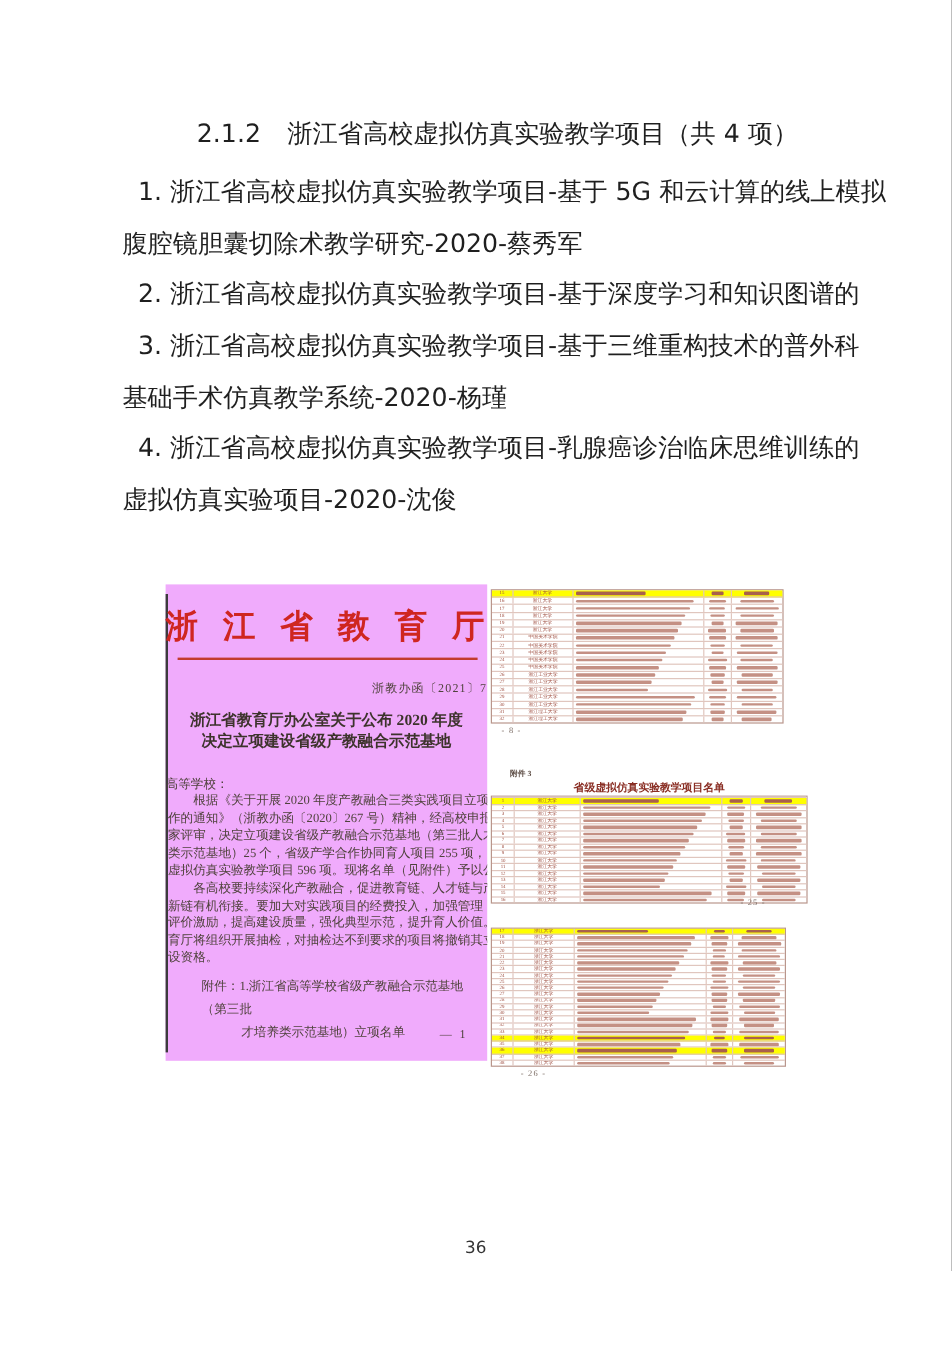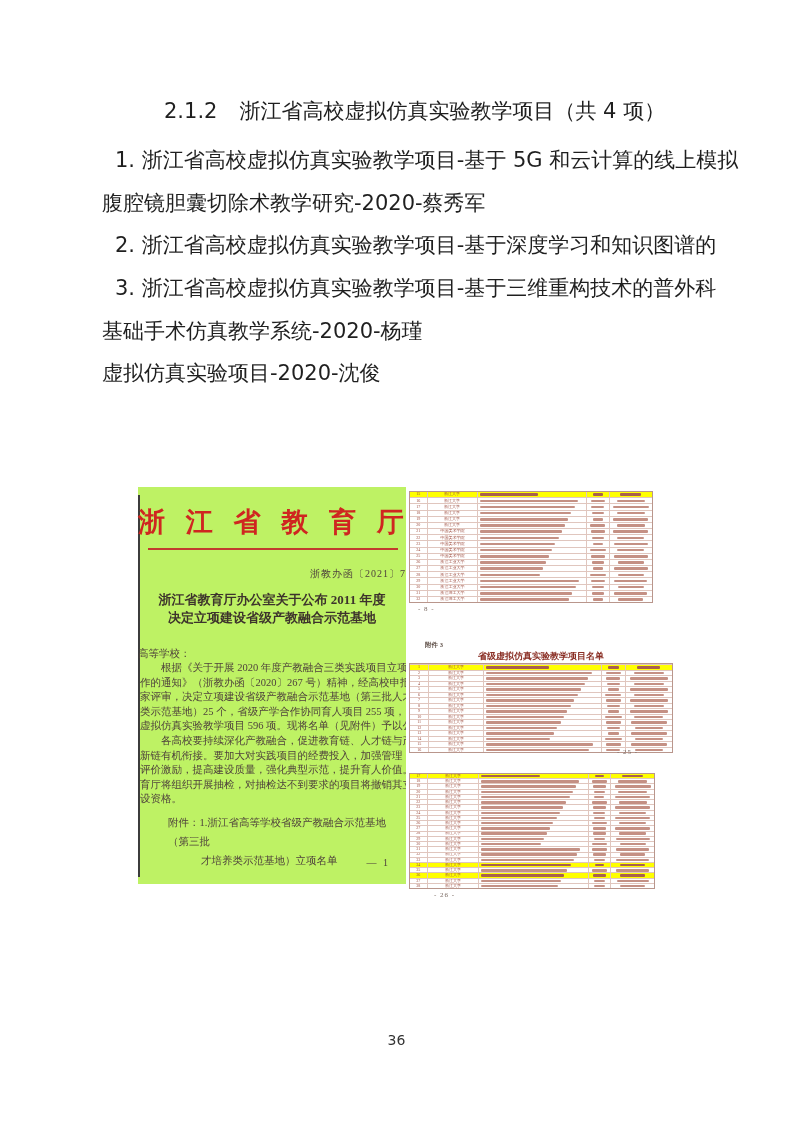--- a/index.html
+++ b/index.html
@@ -7,21 +7,21 @@
         font-family:"DejaVu Sans","Liberation Sans",sans-serif;color:#1f1f1f;overflow:hidden;}
 
   
   .heading{position:absolute;left:164px;top:96px;font-size:21px;line-height:30px;white-space:nowrap;}
   .heading .gap{display:inline-block;width:22px;}
   .items{position:absolute;left:102px;top:139px;width:600px;font-size:21px;}
   .item-line{height:42.7px;line-height:42.7px;white-space:nowrap;overflow:visible;}
   .item-line.first{padding-left:13px;}
 
   
-  .scan-doc{position:absolute;left:138px;top:487px;width:268px;height:397px;background:#bef264;
+  .scan-doc{position:absolute;left:138px;top:487px;width:268px;height:397px;background:#f0abfc;
             font-family:"Liberation Serif","DejaVu Serif",serif;color:#4f423c;}
   .doc-edge{position:absolute;left:0;top:8px;width:2px;height:382px;background:#3c3c3c;}
   .doc-agency{position:absolute;top:17px;left:0;right:0;text-align:center;font-size:27px;
               font-weight:bold;color:#cf2620;letter-spacing:7px;white-space:nowrap;}
   .doc-redline{position:absolute;top:61px;left:10px;right:8px;height:2px;background:#c23b2e;}
   .doc-number{position:absolute;top:80px;right:0;font-size:10px;letter-spacing:1px;}
   .doc-title{position:absolute;top:104px;left:0;right:0;text-align:center;font-weight:bold;
              font-size:13px;line-height:17.5px;color:#3d332c;}
   .doc-salutation{position:absolute;top:160px;left:0;font-size:10.5px;}
   .doc-body{position:absolute;top:174px;left:2px;right:0;font-size:10.5px;line-height:14.6px;}
@@ -64,30 +64,31 @@
   <div class="heading">
     <span>2.1.2</span><span class="gap"></span><span>浙江省高校虚拟仿真实验教学项目（共 4 项）</span>
   </div>
 
   <div class="items">
     <div class="item-line first">1. 浙江省高校虚拟仿真实验教学项目-基于 5G 和云计算的线上模拟</div>
     <div class="item-line">腹腔镜胆囊切除术教学研究-2020-蔡秀军</div>
     <div class="item-line first">2. 浙江省高校虚拟仿真实验教学项目-基于深度学习和知识图谱的</div>
     <div class="item-line first">3. 浙江省高校虚拟仿真实验教学项目-基于三维重构技术的普外科</div>
     <div class="item-line">基础手术仿真教学系统-2020-杨瑾</div>
+    <div class="item-line first">4. 浙江省高校虚拟仿真实验教学项目-乳腺癌诊治临床思维训练的</div>
     <div class="item-line">虚拟仿真实验项目-2020-沈俊</div>
   </div>
 
   <div class="scan-doc">
     <div class="doc-edge"></div>
     <div class="doc-agency">浙 江 省 教 育 厅</div>
     <div class="doc-redline"></div>
     <div class="doc-number">浙教办函〔2021〕7</div>
     <div class="doc-title">
-      <div>浙江省教育厅办公室关于公布 2011 年度</div>
+      <div>浙江省教育厅办公室关于公布 2020 年度</div>
       <div>决定立项建设省级产教融合示范基地</div>
     </div>
     <div class="doc-salutation">高等学校：</div>
     <div class="doc-body" id="doc-body">
         <div class="doc-line indent">根据《关于开展 2020 年度产教融合三类实践项目立项建</div>
         <div class="doc-line">作的通知》（浙教办函〔2020〕267 号）精神，经高校申报，</div>
         <div class="doc-line">家评审，决定立项建设省级产教融合示范基地（第三批人才</div>
         <div class="doc-line">类示范基地）25 个，省级产学合作协同育人项目 255 项，</div>
         <div class="doc-line">虚拟仿真实验教学项目 596 项。现将名单（见附件）予以公布</div>
         <div class="doc-line indent">各高校要持续深化产教融合，促进教育链、人才链与产业链</div>

